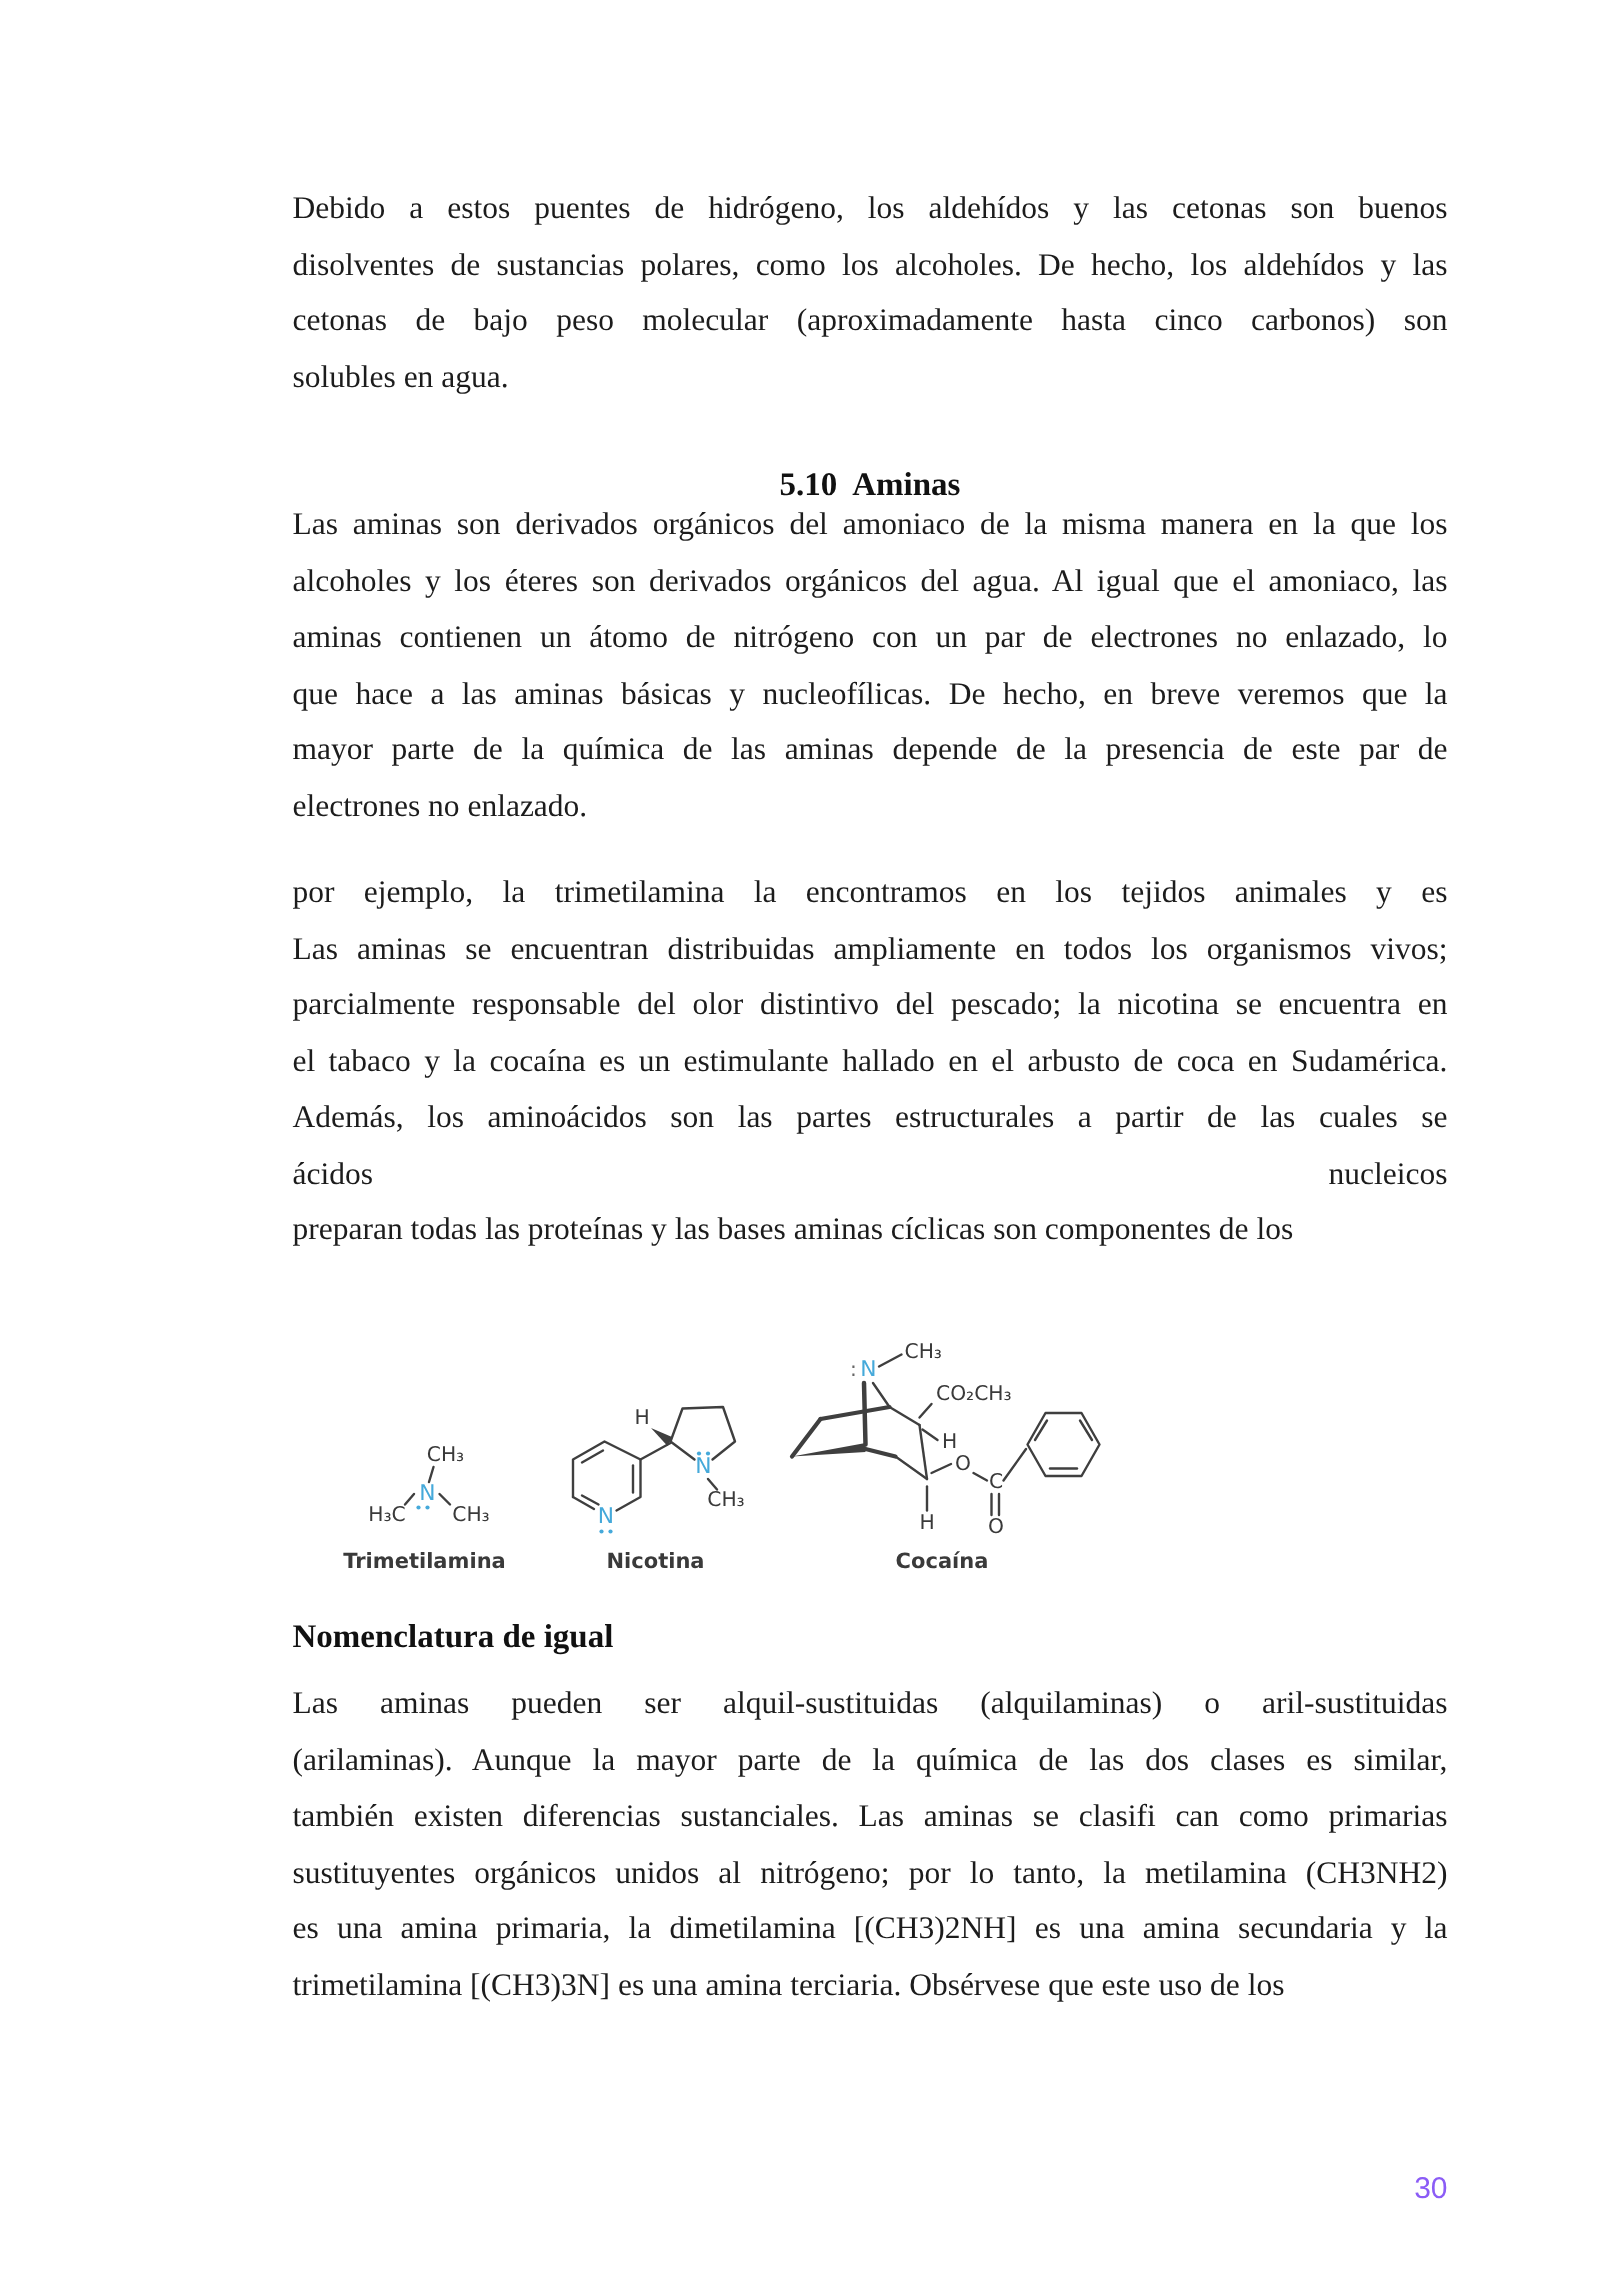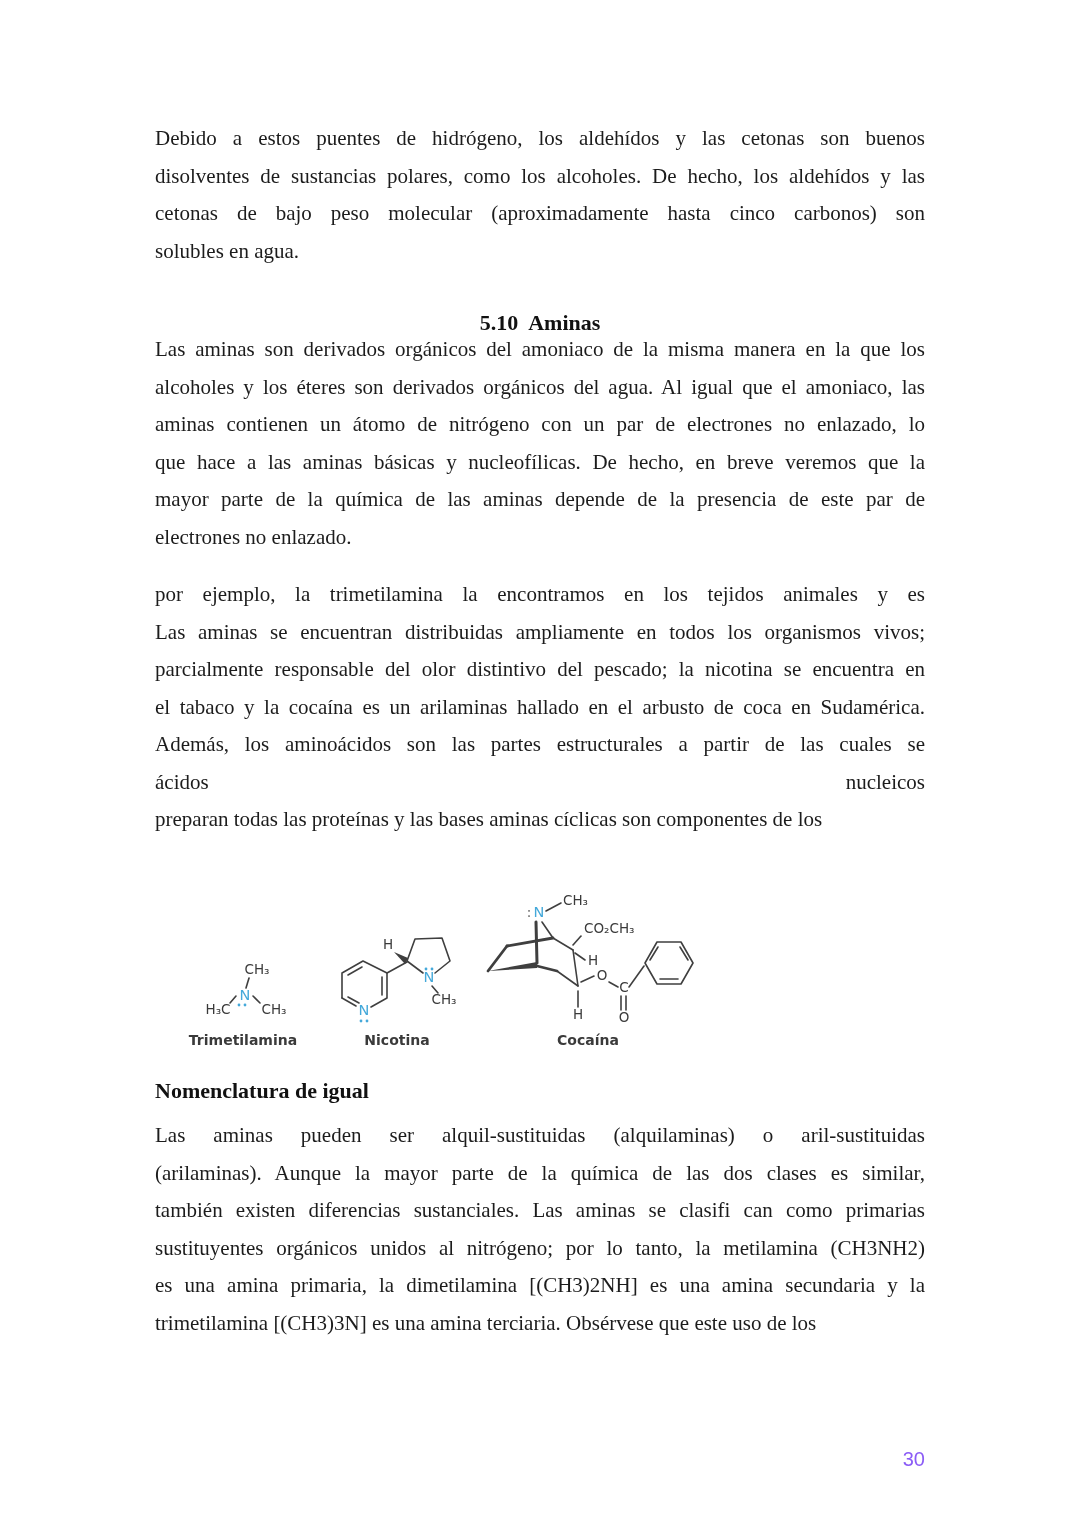--- a/index.html
+++ b/index.html
@@ -1,18 +1,18 @@
 <!DOCTYPE html>
 <html><head>
 <meta charset="utf-8">
 <style>
   html,body{margin:0;padding:0;}
   body{width:1080px;height:1527px;background:#ffffff;position:relative;overflow:hidden;
        font-family:"Liberation Serif",serif;}
-  .page{position:absolute;inset:0;background:#ffffff;}
+  .page{position:absolute;inset:0;background:#ffffff;margin-left:40px;}
   .para{position:absolute;left:155px;width:770px;
         font:21px/37.5px "Liberation Serif",serif;color:#1c1c1c;}
   .para .ln{text-align:justify;text-align-last:justify;text-justify:inter-word;}
   .para .ln:last-child{text-align-last:left;}
   .h-center{position:absolute;left:155px;width:770px;text-align:center;
         font:bold 22px/37.5px "Liberation Serif",serif;color:#111;}
   .h-left{position:absolute;left:155px;width:770px;
         font:bold 22px/37.5px "Liberation Serif",serif;color:#111;}
   .u{text-decoration-thickness:2px;text-underline-offset:4px;}
   .secnum{margin-right:10px;}
@@ -53,21 +53,21 @@
       <div class="ln">aminas contienen un átomo de nitrógeno con un par de electrones no enlazado, lo</div>
       <div class="ln">que hace a las aminas básicas y nucleofílicas. De hecho, en breve veremos que la</div>
       <div class="ln">mayor parte de la química de las aminas depende de la presencia de este par de</div>
       <div class="ln">electrones no enlazado.</div>
     </div>
 
   <div class="para" style="top:576px">
       <div class="ln">por ejemplo, la trimetilamina la encontramos en los tejidos animales y es</div>
       <div class="ln">Las aminas se encuentran distribuidas ampliamente en todos los organismos vivos;</div>
       <div class="ln">parcialmente responsable del olor distintivo del pescado; la nicotina se encuentra en</div>
-      <div class="ln">el tabaco y la cocaína es un arilaminas hallado en el arbusto de coca en Sudamérica.</div>
+      <div class="ln">el tabaco y la cocaína es un estimulante hallado en el arbusto de coca en Sudamérica.</div>
       <div class="ln">Además, los aminoácidos son las partes estructurales a partir de las cuales se</div>
       <div class="ln">ácidos nucleicos</div>
       <div class="ln">preparan todas las proteínas y las bases aminas cíclicas son componentes de los</div>
     </div>
 
   <svg class="figure" width="620" height="175" viewBox="0 0 620 175">
 
     <g>
       <text class="atom mid" x="97" y="91">CH₃</text>
       <line class="bond" x1="89" y1="95" x2="86" y2="105"></line>

